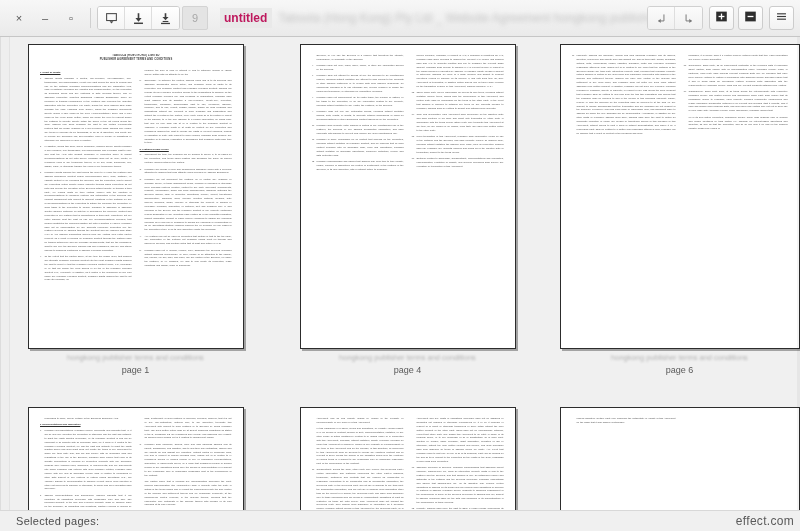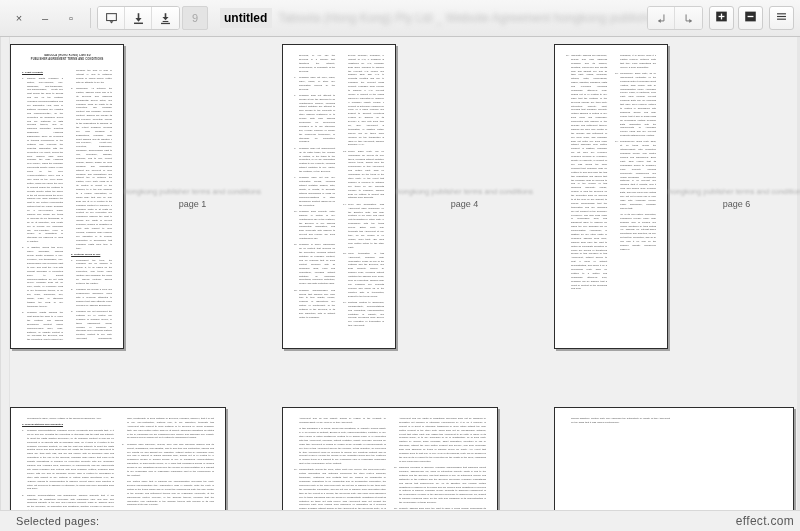--- a/index.html
+++ b/index.html
@@ -68,21 +68,21 @@
     flex: 1;
     display: flex; align-items: center;
     margin-left: 12px;
     overflow: hidden;
     min-width: 0;
     height: 24px;
   }
   .doctitle {
     font-size: 12px;
     font-weight: bold;
-    color: #000000;
+    color: #be185d;
     background: #e9e9e9;
     padding: 3px 5px 3px 4px;
     white-space: nowrap;
   }
   .docsubtitle {
     font-size: 12px;
     color: #b9b9b9;
     white-space: nowrap;
     padding-left: 6px;
     filter: blur(2.6px);
@@ -137,21 +137,21 @@
   }
 
   .row { position: absolute; display: flex; }
   .row1 { top: 7px; left: 9px; }
   .row2 { top: 370px; left: 9px; }
 
   .pagecell {
     width: 251px;
     margin-right: 21px;
     display: flex;
-    flex-direction: row;
+    flex-direction: column;
     align-items: center;
   }
 
   .page {
     position: relative;
     width: 216px;
     height: 305px;
     background: #ffffff;
     border: 1px solid #2c2c2c;
     box-shadow: 2px 2px 0 rgba(0,0,0,0.32);

